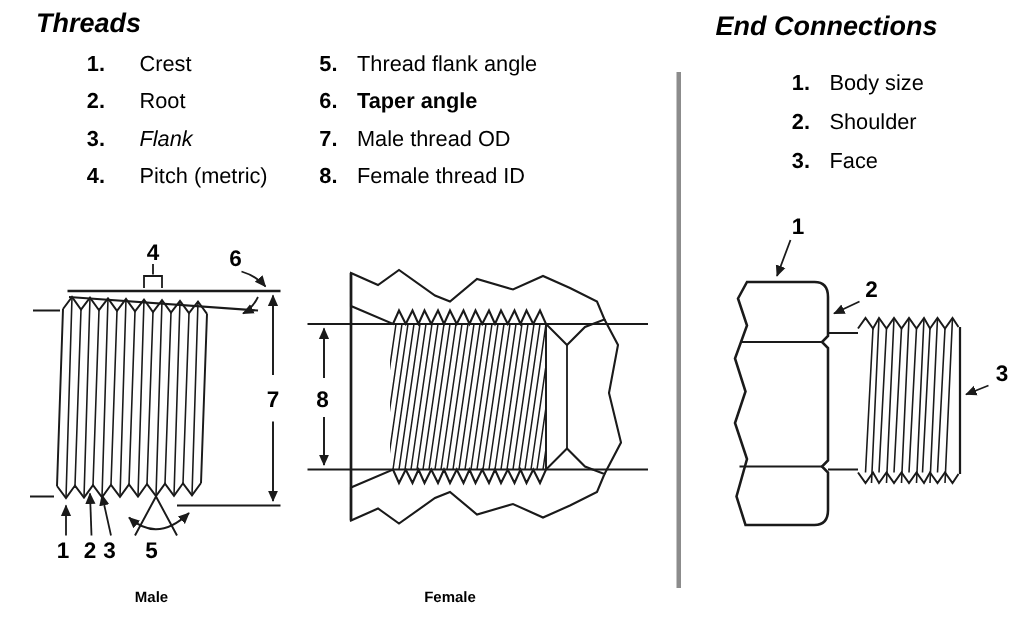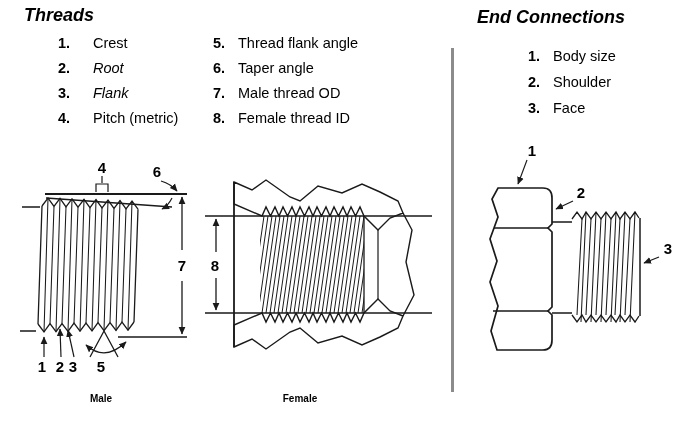--- a/index.html
+++ b/index.html
@@ -22,40 +22,40 @@
 
   <div class="sec-title" style="left:24px;top:5px;">Threads</div>
 
   <div>
     <div class="row" style="left:0;top:35px;">
       <span class="num" style="left:50px;">1.</span>
       <span class="lbl" style="left:93px;">Crest</span>
     </div>
     <div class="row" style="left:0;top:60px;">
       <span class="num" style="left:50px;">2.</span>
-      <span class="lbl" style="left:93px;font-style:italic;">Root</span>
+      <span class="lbl" style="left:93px;">Root</span>
     </div>
     <div class="row" style="left:0;top:85px;">
       <span class="num" style="left:50px;">3.</span>
       <span class="lbl" style="left:93px;font-style:italic;">Flank</span>
     </div>
     <div class="row" style="left:0;top:110px;">
       <span class="num" style="left:50px;">4.</span>
       <span class="lbl" style="left:93px;">Pitch (metric)</span>
     </div>
   </div>
 
   <div>
     <div class="row" style="left:0;top:35px;">
       <span class="num" style="left:205px;">5.</span>
       <span class="lbl" style="left:238px;">Thread flank angle</span>
     </div>
     <div class="row" style="left:0;top:60px;">
       <span class="num" style="left:205px;">6.</span>
-      <span class="lbl" style="left:238px;">Taper angle</span>
+      <span class="lbl" style="left:238px;font-weight:bold;">Taper angle</span>
     </div>
     <div class="row" style="left:0;top:85px;">
       <span class="num" style="left:205px;">7.</span>
       <span class="lbl" style="left:238px;">Male thread OD</span>
     </div>
     <div class="row" style="left:0;top:110px;">
       <span class="num" style="left:205px;">8.</span>
       <span class="lbl" style="left:238px;">Female thread ID</span>
     </div>
   </div>

